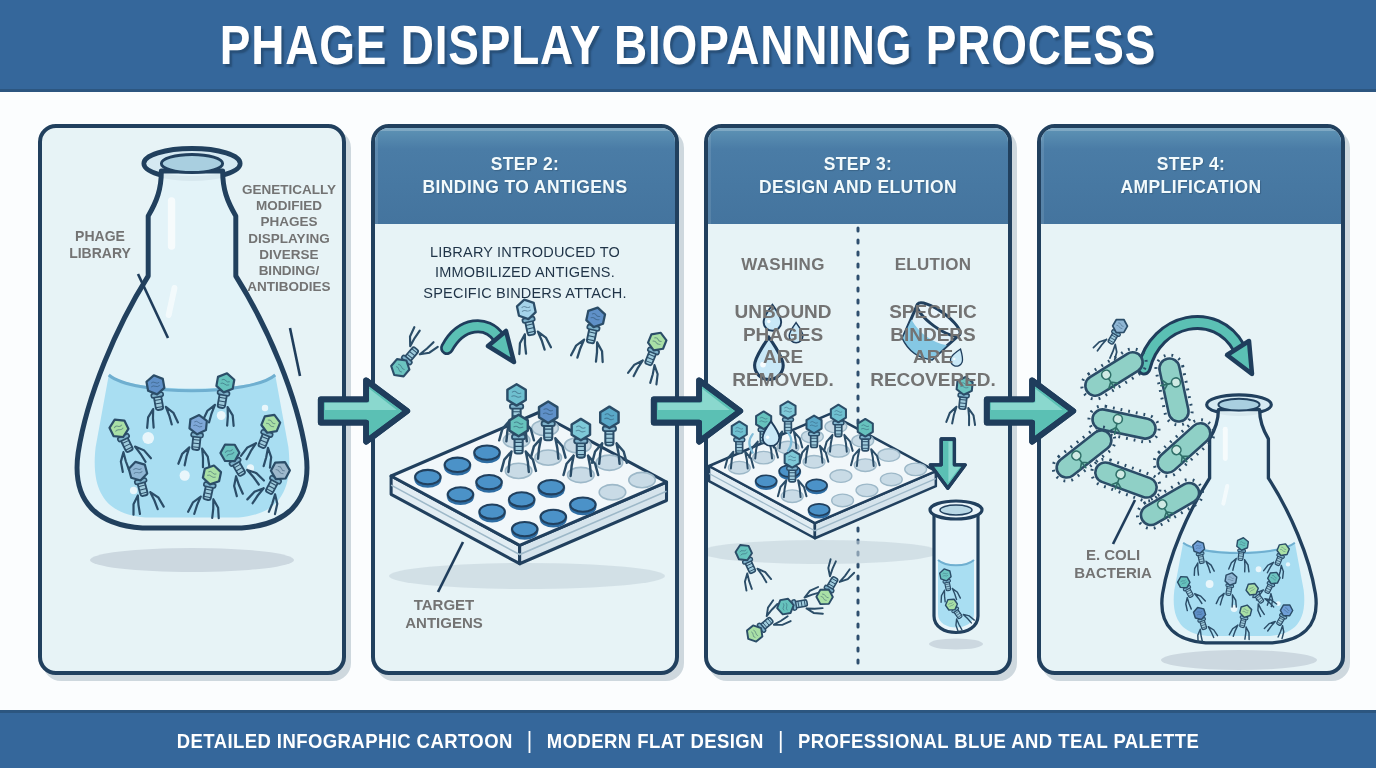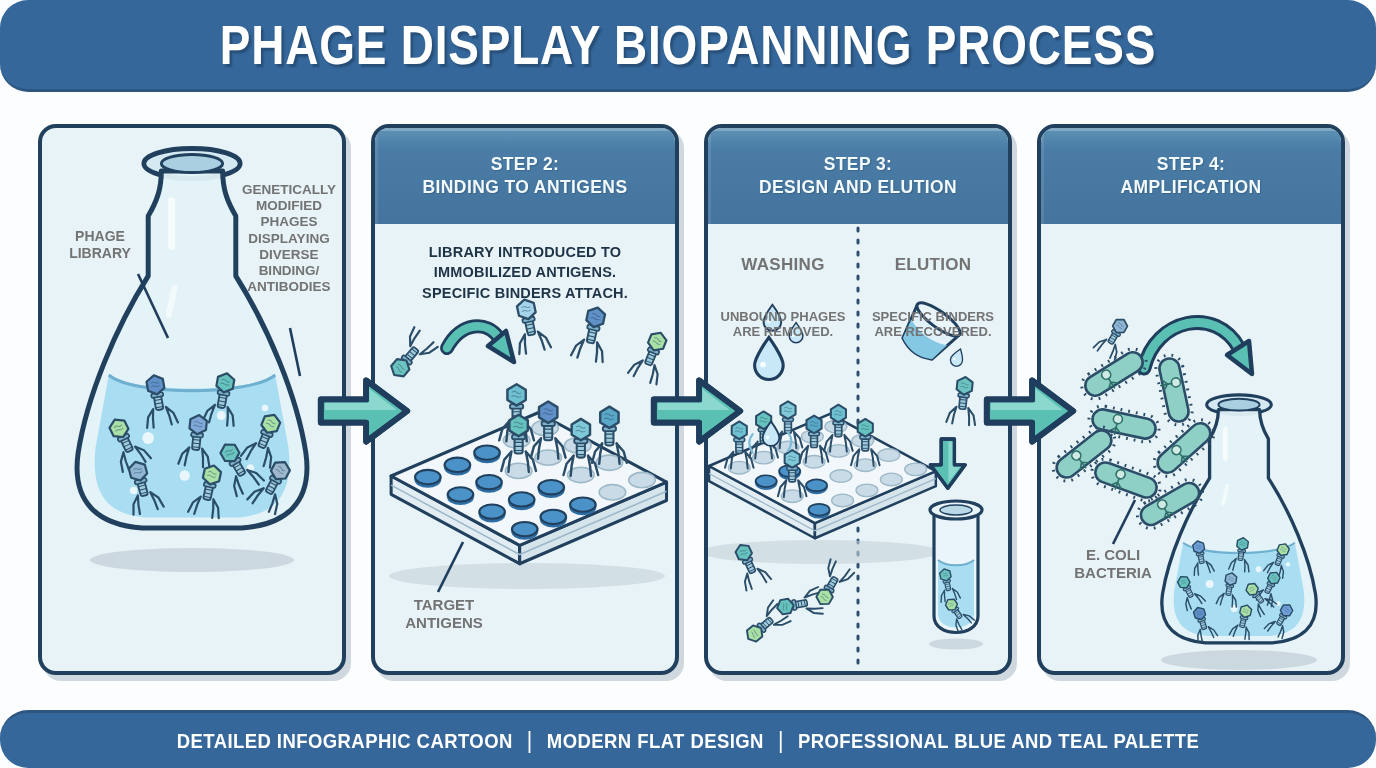--- a/index.html
+++ b/index.html
@@ -2,21 +2,21 @@
 <html><head>
 <meta charset="utf-8">
 <style>
   * { margin:0; padding:0; box-sizing:border-box; }
   html,body { width:1376px; height:768px; overflow:hidden; background:#ffffff;
               font-family:"Liberation Sans", sans-serif; }
   #page { position:relative; width:1376px; height:768px; background:#fbfdfe; }
 
   
   .banner { position:absolute; left:0; width:1376px; background:#35679b;
-            display:flex; align-items:center; justify-content:center;border-radius:28px; }
+            display:flex; align-items:center; justify-content:center; }
   #top-banner { top:0; height:92px; border-bottom:3px solid #2c5680; }
   #bottom-banner { top:710px; height:58px; border-top:3px solid #2c5680; }
   .title-text { color:#ffffff; font-weight:700; font-size:56px; letter-spacing:1px;
                 transform:scaleX(.82); white-space:nowrap;
                 text-shadow:3px 3px 2px rgba(15,35,55,.35); }
   .footer-inner { display:flex; align-items:center; color:#ffffff; font-weight:700;
                   font-size:21px; letter-spacing:.5px; transform:scaleX(.88);
                   white-space:nowrap; }
   .footer-sep { font-weight:400; font-size:24px; padding:0 16px; position:relative; top:-1px; }
 
@@ -28,24 +28,24 @@
                   box-shadow:inset 0 3px 0 rgba(255,255,255,.22), inset 3px 0 0 rgba(255,255,255,.10);
                   display:flex; align-items:center; justify-content:center;
                   color:#f2fafc; font-weight:700; font-size:17.5px; line-height:1.32;
                   text-align:center; white-space:pre-line; letter-spacing:.4px;
                   text-shadow:1px 1px 1px rgba(20,40,60,.25); }
   .panel-body { position:relative; width:300px; height:447px; }
   .panel-body > svg { position:absolute; left:0; top:0; z-index:1; }
 
   .lbl { position:absolute; z-index:2; color:#737373; font-weight:700; text-align:center;
          white-space:pre-line; line-height:1.2; }
-  .desc { position:absolute; z-index:2; color:#1f3347; font-weight:700; text-align:center;
+  .desc { position:absolute; z-index:2; color:#1f3347; font-weight:400; text-align:center;
           white-space:pre-line; font-size:14px; line-height:1.4; letter-spacing:.2px; }
   .col-title { font-size:17px; letter-spacing:.3px; }
-  .col-text  { font-size:13px; margin-top:14px; }
+  .col-text  { font-size:19px; margin-top:6px; }
 
   
   .gap-arrow { position:absolute; z-index:5; }
 </style>
 </head>
 <body>
 
 <svg width="0" height="0" style="position:absolute" aria-hidden="true">
   <defs>
     <g id="phage">

